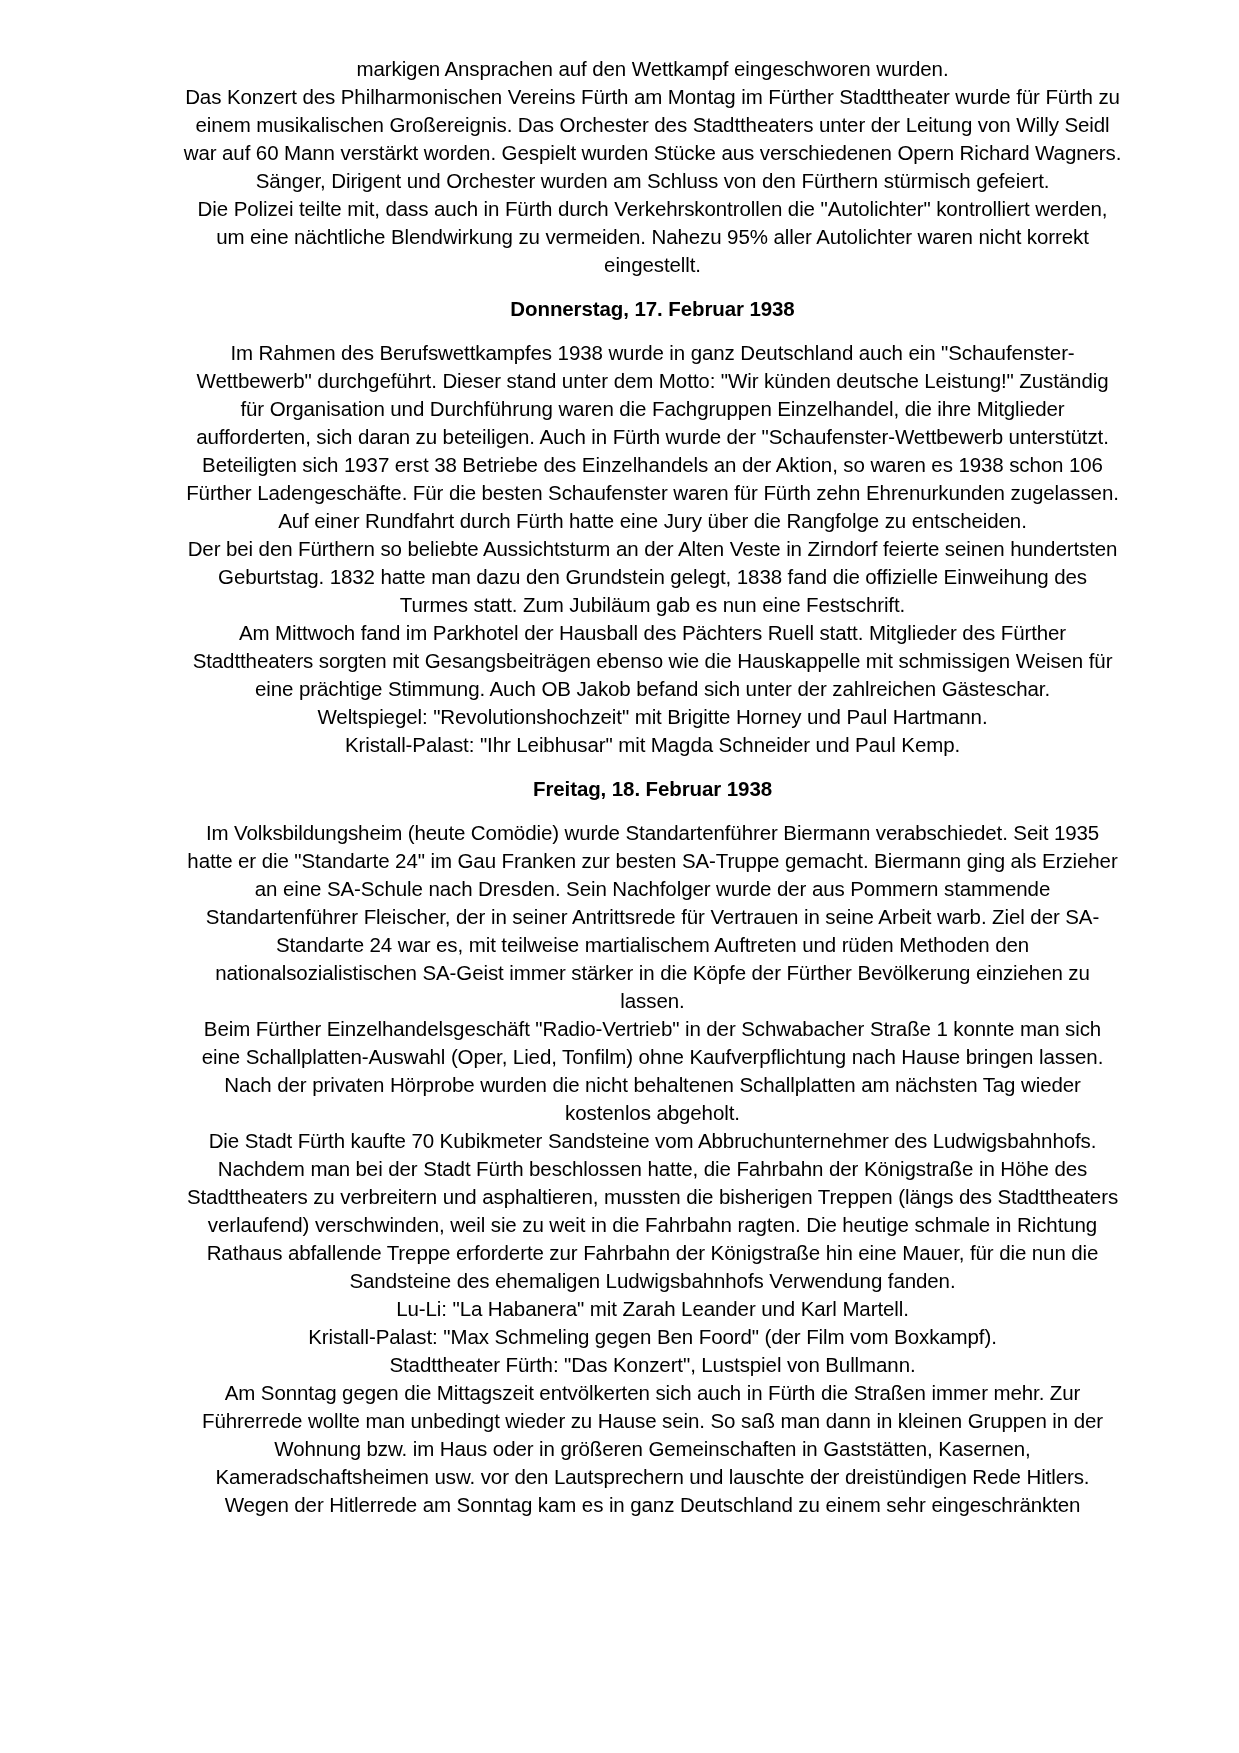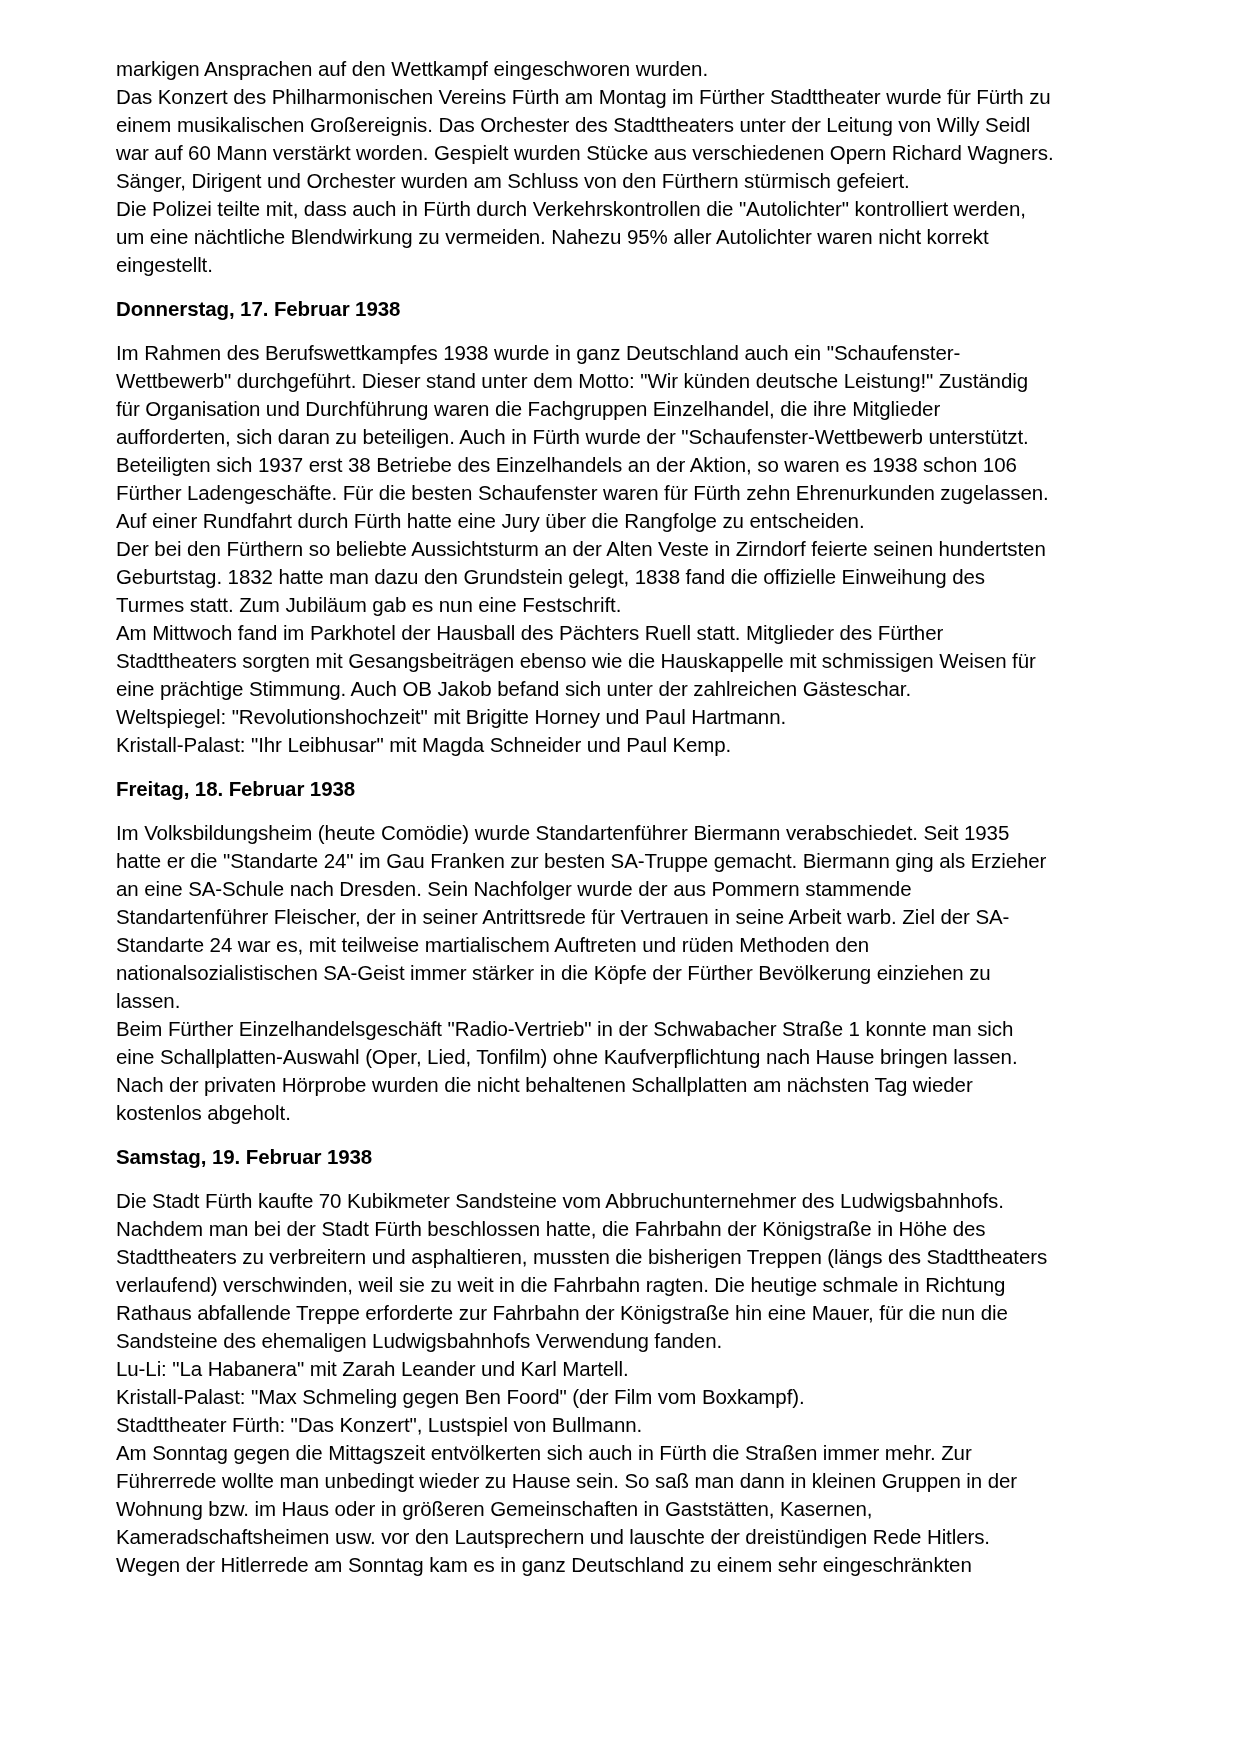--- a/index.html
+++ b/index.html
@@ -16,20 +16,21 @@
   .page {
     box-sizing: border-box;
     width: 1239px;
     height: 1753px;
     padding: 55px 50px 0 116px;
     font-family: "Liberation Sans", "DejaVu Sans", sans-serif;
     font-size: 20.5px;
     line-height: 28px;
     color: #000000;
     letter-spacing: -0.1px;
+    text-align: center;
   }
   .para {
     white-space: pre;
     margin: 0;
   }
   .heading {
     white-space: pre;
     font-size: 20.5px;
     font-weight: bold;
     margin: 16px 0 16px 0;
@@ -76,21 +77,20 @@
 hatte er die "Standarte 24" im Gau Franken zur besten SA-Truppe gemacht. Biermann ging als Erzieher
 an eine SA-Schule nach Dresden. Sein Nachfolger wurde der aus Pommern stammende
 Standartenführer Fleischer, der in seiner Antrittsrede für Vertrauen in seine Arbeit warb. Ziel der SA-
 Standarte 24 war es, mit teilweise martialischem Auftreten und rüden Methoden den
 nationalsozialistischen SA-Geist immer stärker in die Köpfe der Fürther Bevölkerung einziehen zu
 lassen.
 Beim Fürther Einzelhandelsgeschäft "Radio-Vertrieb" in der Schwabacher Straße 1 konnte man sich
 eine Schallplatten-Auswahl (Oper, Lied, Tonfilm) ohne Kaufverpflichtung nach Hause bringen lassen.
 Nach der privaten Hörprobe wurden die nicht behaltenen Schallplatten am nächsten Tag wieder
 kostenlos abgeholt.</div>
-  <div class="heading">Samstag, 19. Februar 1938</div>
   <div class="para">Die Stadt Fürth kaufte 70 Kubikmeter Sandsteine vom Abbruchunternehmer des Ludwigsbahnhofs.
 Nachdem man bei der Stadt Fürth beschlossen hatte, die Fahrbahn der Königstraße in Höhe des
 Stadttheaters zu verbreitern und asphaltieren, mussten die bisherigen Treppen (längs des Stadttheaters
 verlaufend) verschwinden, weil sie zu weit in die Fahrbahn ragten. Die heutige schmale in Richtung
 Rathaus abfallende Treppe erforderte zur Fahrbahn der Königstraße hin eine Mauer, für die nun die
 Sandsteine des ehemaligen Ludwigsbahnhofs Verwendung fanden.
 Lu-Li: "La Habanera" mit Zarah Leander und Karl Martell.
 Kristall-Palast: "Max Schmeling gegen Ben Foord" (der Film vom Boxkampf).
 Stadttheater Fürth: "Das Konzert", Lustspiel von Bullmann.</div>
   <div class="para">Am Sonntag gegen die Mittagszeit entvölkerten sich auch in Fürth die Straßen immer mehr. Zur

